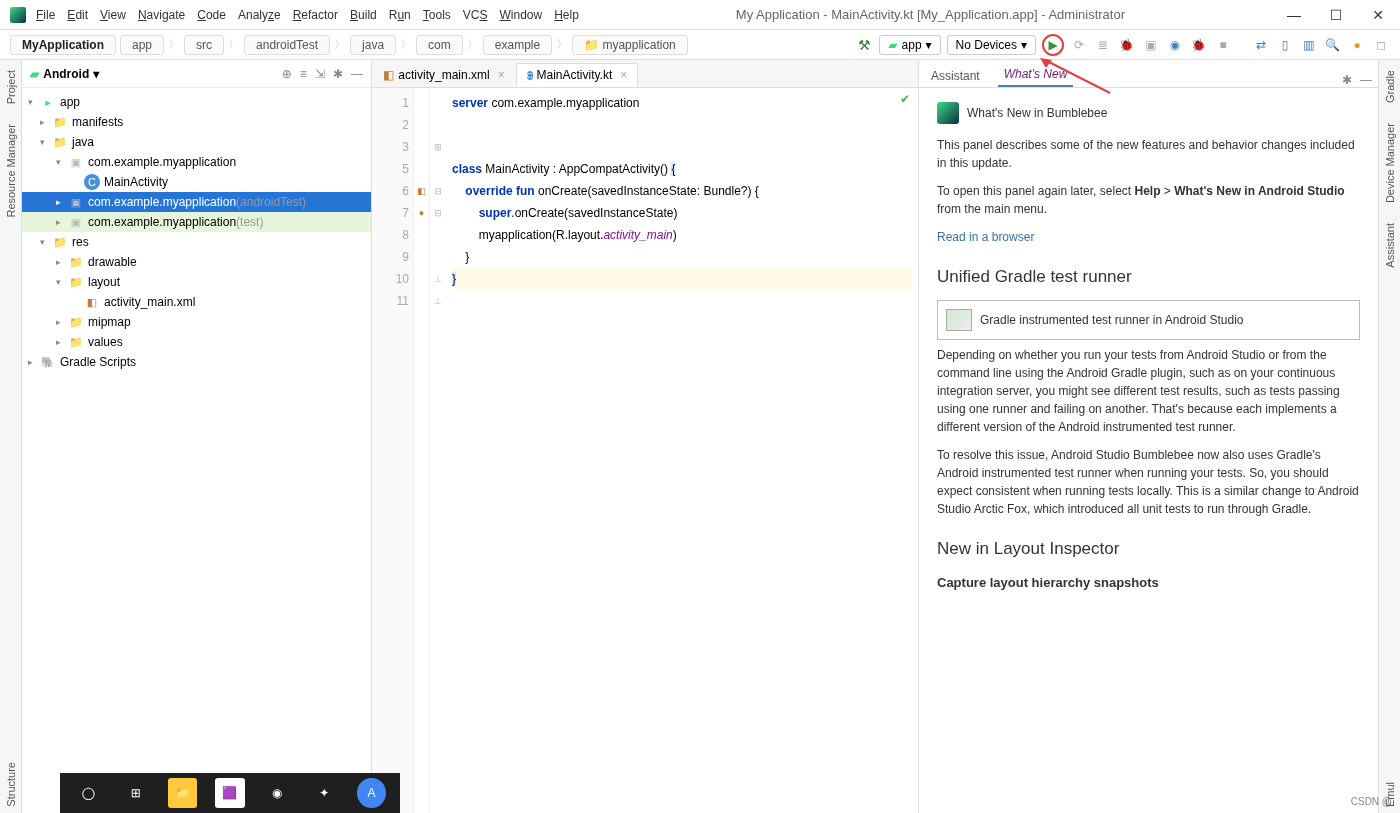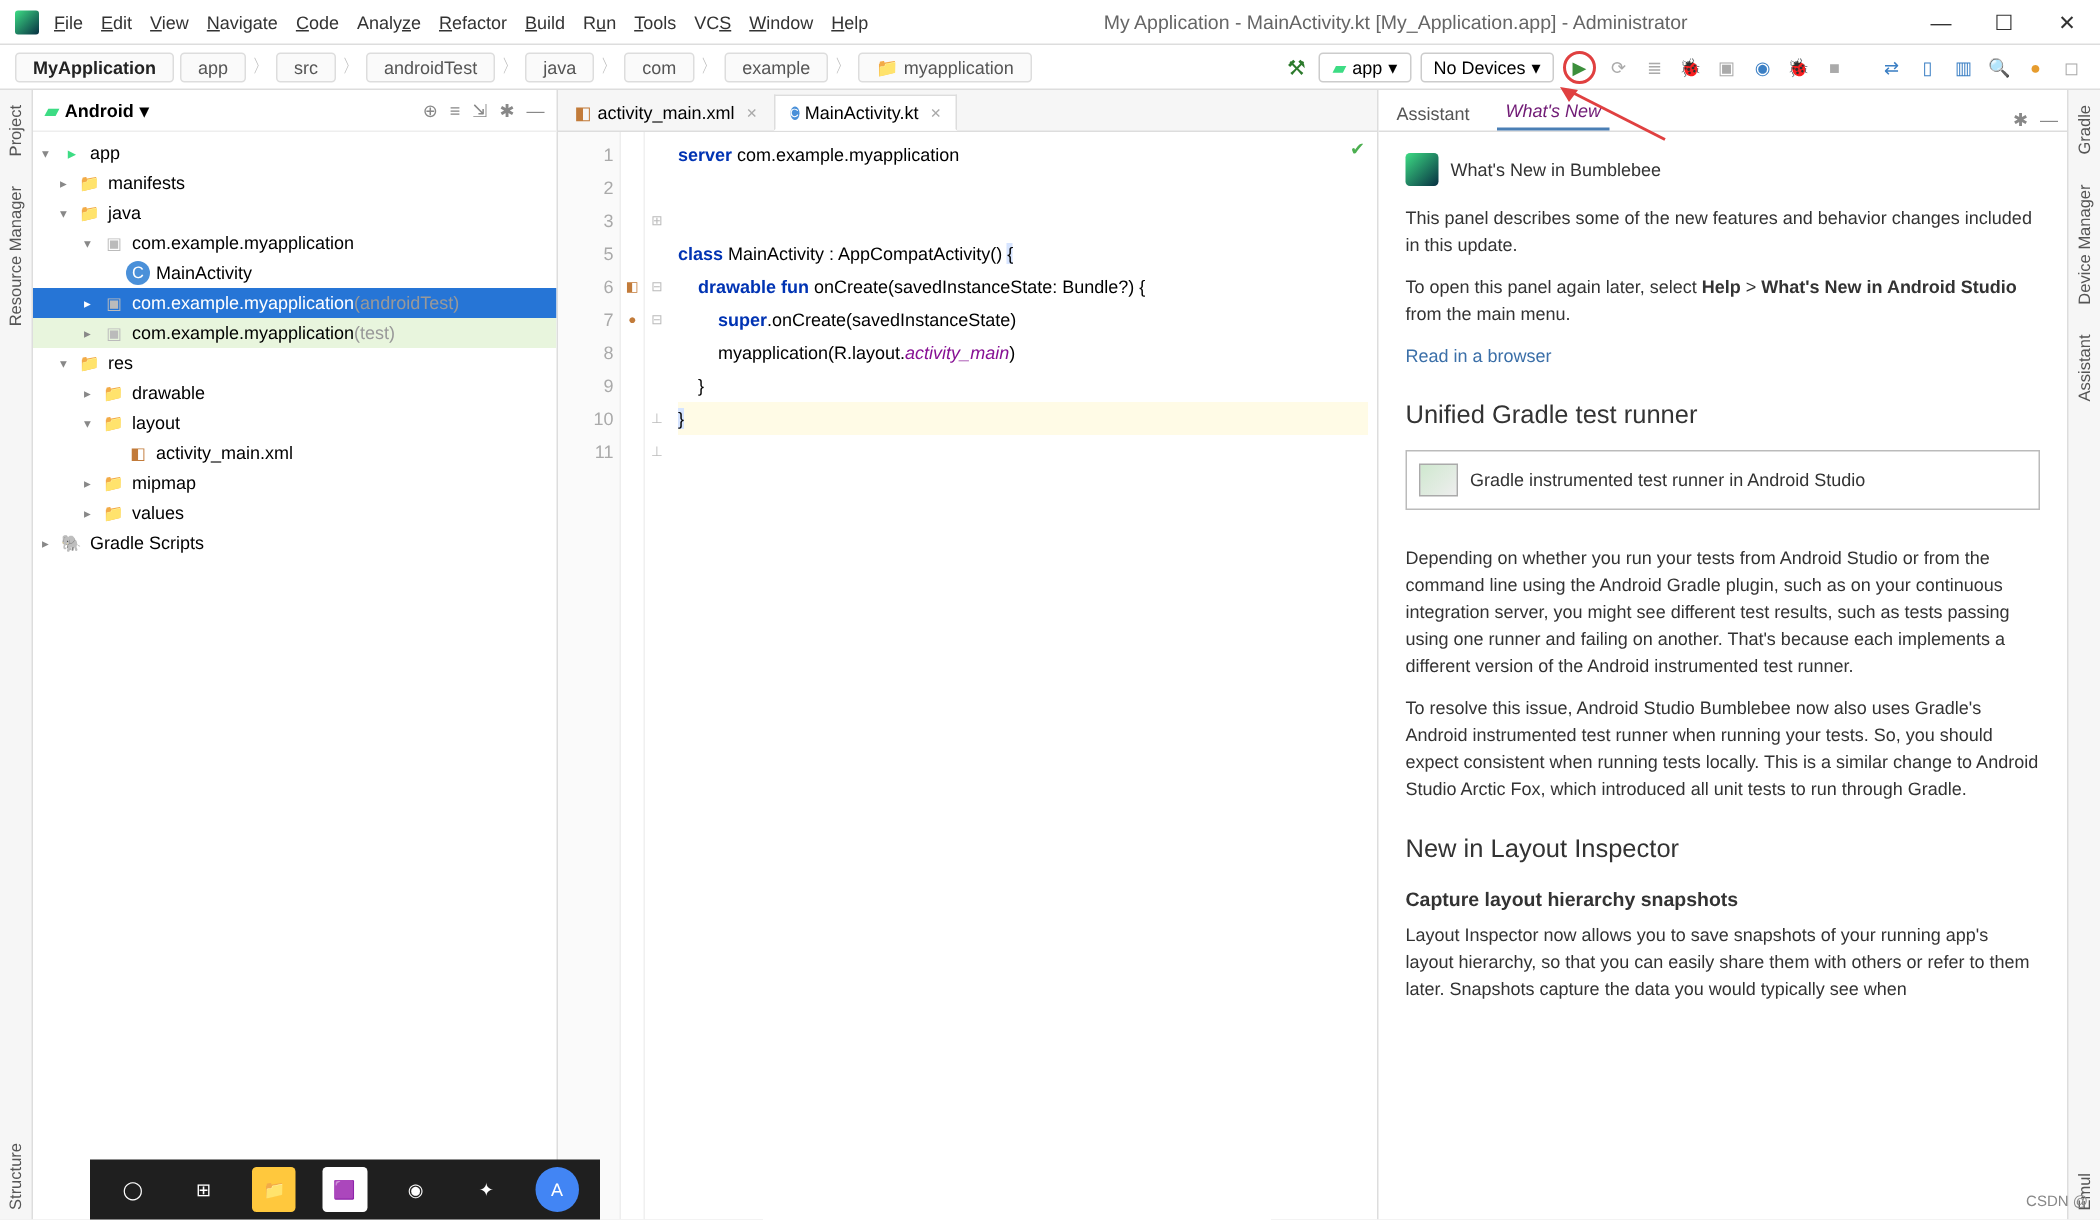--- a/index.html
+++ b/index.html
@@ -87,21 +87,21 @@
 .wn-tab { padding: 4px 6px; cursor: pointer; color: #555; }
 .wn-tab.active { border-bottom: 2px solid #4a7fb5; color: #701a75; font-style: italic; }
 .wn-tools { margin-left: auto; display: flex; gap: 8px; color: #888; }
 .wn-body { flex: 1; overflow: auto; padding: 14px 18px; font-size: 13px; color: #333; line-height: 1.5; }
 .wn-body h1 { font-size: 24px; font-weight: 500; margin-bottom: 12px; display: flex; align-items: center; gap: 8px; }
 .wn-body h1 .aslogo2 { width: 22px; height: 22px; background: linear-gradient(135deg,#3ddc84,#073042); border-radius: 3px; display: inline-block; }
 .wn-body h2 { font-size: 17px; font-weight: 500; margin: 18px 0 10px; }
 .wn-body h3 { font-size: 13px; font-weight: 700; margin: 12px 0 4px; }
 .wn-body p { margin-bottom: 10px; }
 .wn-body a { color: #3b6fa8; text-decoration: none; }
-.wn-box { border: 1px solid #bbb; padding: 8px; display: flex; align-items: center; gap: 8px; margin-bottom: 23px; }
+.wn-box { border: 1px solid #bbb; padding: 8px; display: flex; align-items: center; gap: 8px; margin-bottom: 6px; }
 .wn-box .thumb { width: 26px; height: 22px; border: 1px solid #aaa; background: linear-gradient(135deg,#cfe8cf,#eee); }
 
 
 .taskbar { height: 40px; background: #1f1f1f; display: flex; align-items: center; padding: 0 14px; gap: 18px; position: absolute; bottom: 0; left: 60px; width: 340px; }
 .taskbar .tico { width: 30px; height: 30px; display: flex; align-items: center; justify-content: center; color: #fff; border-radius: 3px; }
 .corner { position: absolute; bottom: 6px; right: 8px; color: #888; font-size: 10px; }
 </style>
 </head>
 <body>
 
@@ -330,21 +330,21 @@
           <div></div>
           <div>⊥</div>
           <div>⊥</div>
       </div>
       <div class="code">
         <span class="check">✔</span>
         <div class="line"><span class="kw">server</span><span> com.example.myapplication</span></div>
         <div class="line"></div>
         <div class="line"></div>
         <div class="line"><span class="kw">class</span><span> MainActivity : AppCompatActivity() </span><span class="brace-hl">{</span></div>
-        <div class="line"><span class="kw">    drawable fun</span><span> onCreate(savedInstanceState: Bundle?) {</span></div>
+        <div class="line"><span class="kw">    override fun</span><span> onCreate(savedInstanceState: Bundle?) {</span></div>
         <div class="line"><span class="kw">        super</span><span>.onCreate(savedInstanceState)</span></div>
         <div class="line"><span>        myapplication(R.layout.</span><span class="ital">activity_main</span><span>)</span></div>
         <div class="line"><span>    }</span></div>
         <div class="line" style="background:#fffbe6"><span class="brace-hl">}</span></div>
       </div>
     </div>
   </div>
 
   <div class="whatsnew-panel">
     <div class="wn-tabs">
@@ -365,21 +365,20 @@
       <p><a href="#">Read in a browser</a></p>
       <h2>Unified Gradle test runner</h2>
       <div class="wn-box">
         <div class="thumb"></div>
         <span>Gradle instrumented test runner in Android Studio</span>
       </div>
       <p>Depending on whether you run your tests from Android Studio or from the command line using the Android Gradle plugin, such as on your continuous integration server, you might see different test results, such as tests passing using one runner and failing on another. That's because each implements a different version of the Android instrumented test runner.</p>
       <p>To resolve this issue, Android Studio Bumblebee now also uses Gradle's Android instrumented test runner when running your tests. So, you should expect consistent when running tests locally. This is a similar change to Android Studio Arctic Fox, which introduced all unit tests to run through Gradle.</p>
       <h2>New in Layout Inspector</h2>
       <h3>Capture layout hierarchy snapshots</h3>
-      <p>Layout Inspector now allows you to save snapshots of your running app's layout hierarchy, so that you can easily share them with others or refer to them later. Snapshots capture the data you would typically see when</p>
     </div>
   </div>
 
   <div class="right-rail">
     <div class="rail-label">Gradle</div>
     <div class="rail-label">Device Manager</div>
     <div class="rail-label">Assistant</div>
     <div style="flex:1"></div>
     <div class="rail-label">Emul</div>
   </div>

